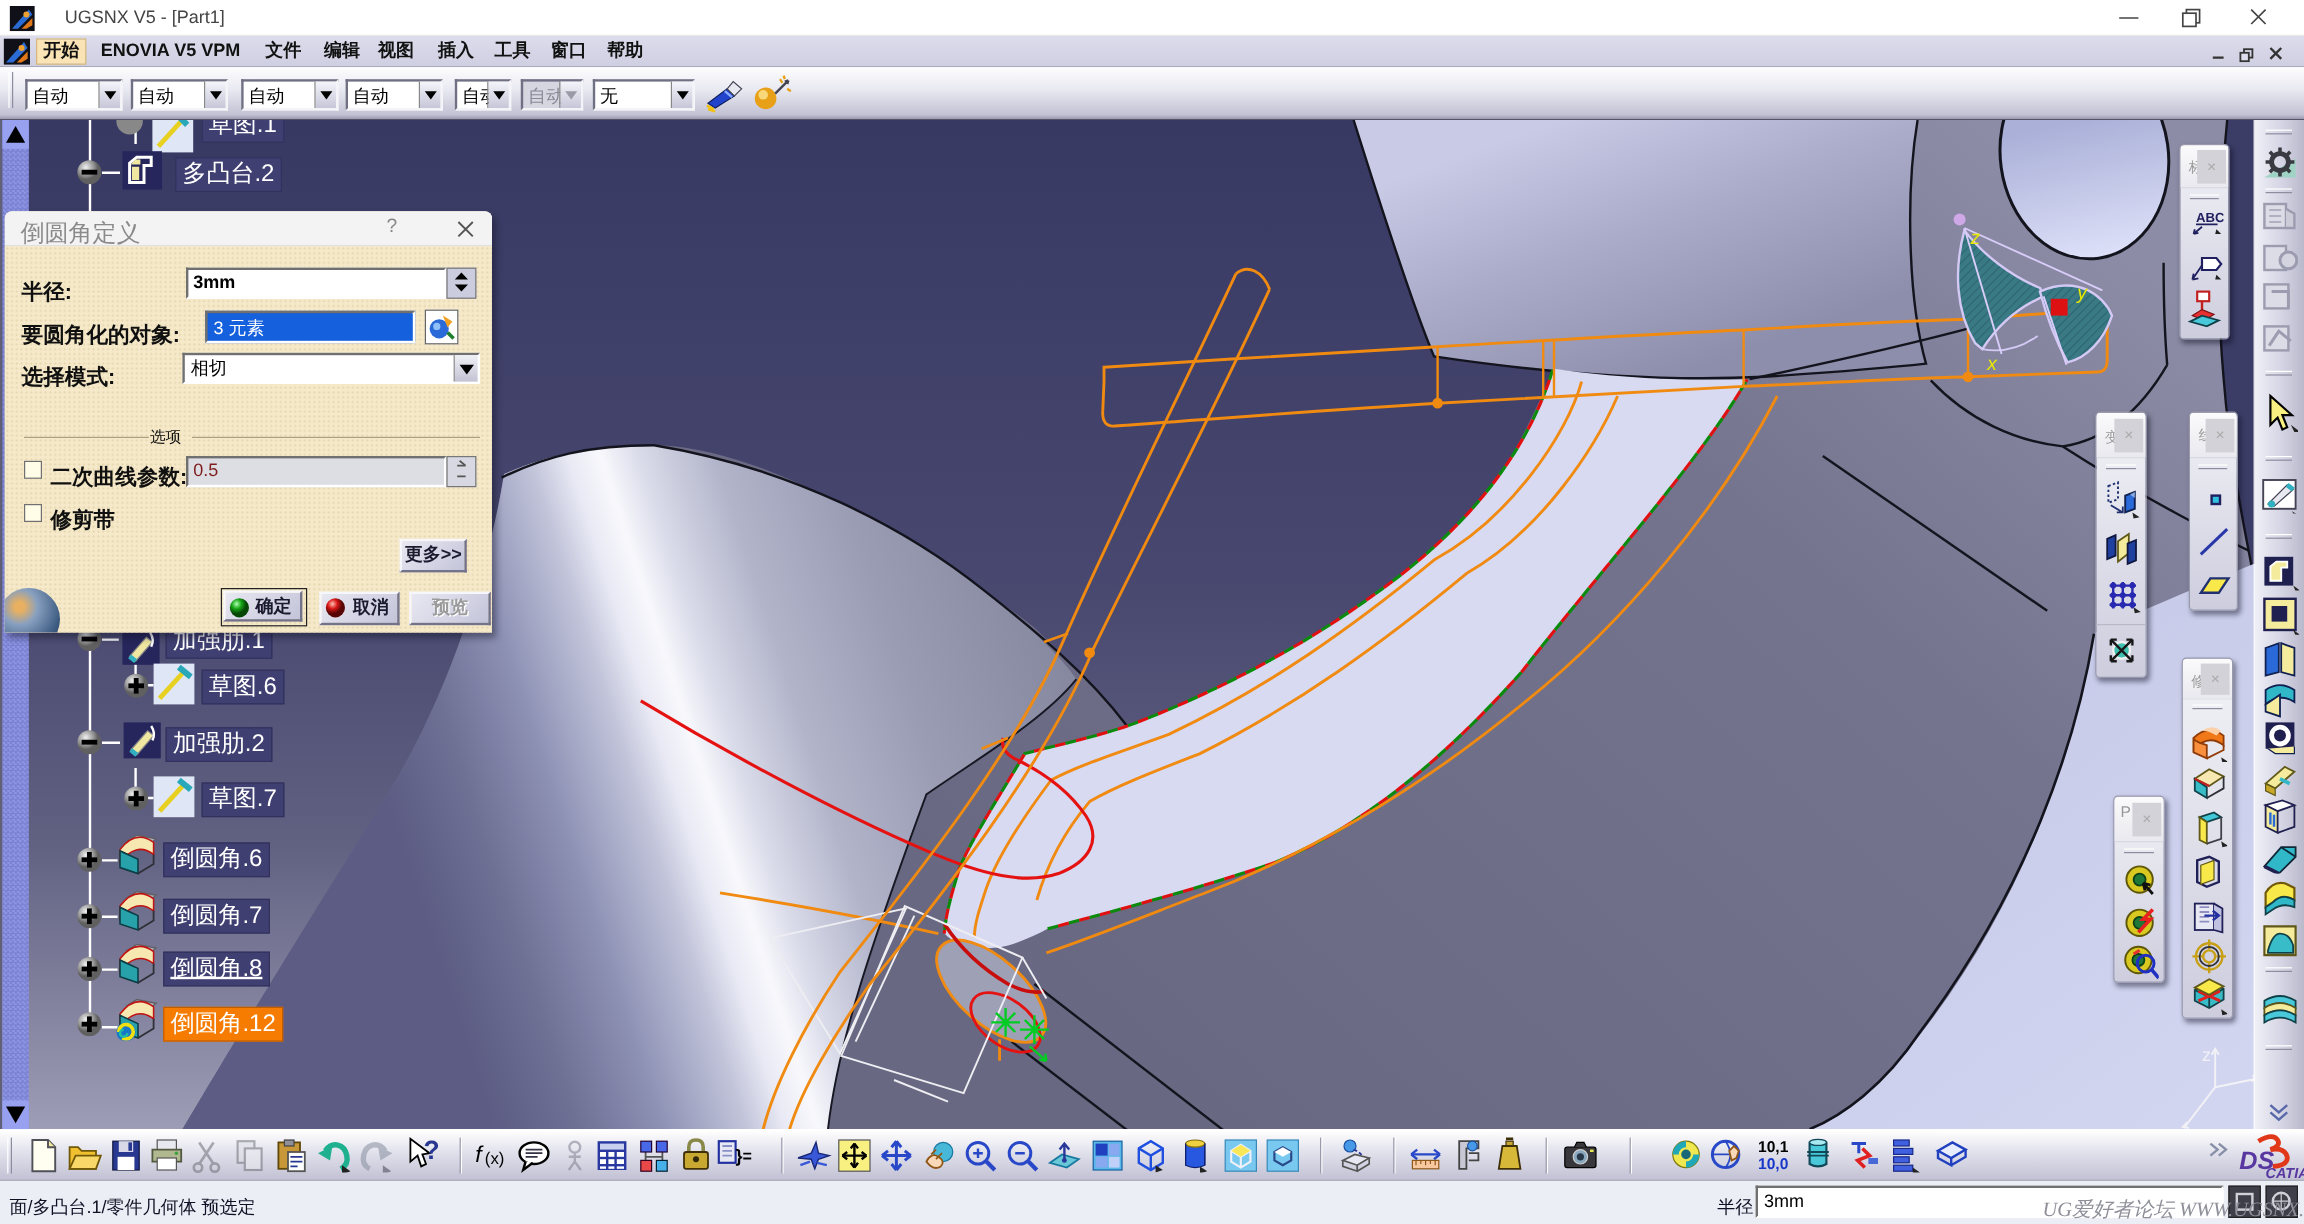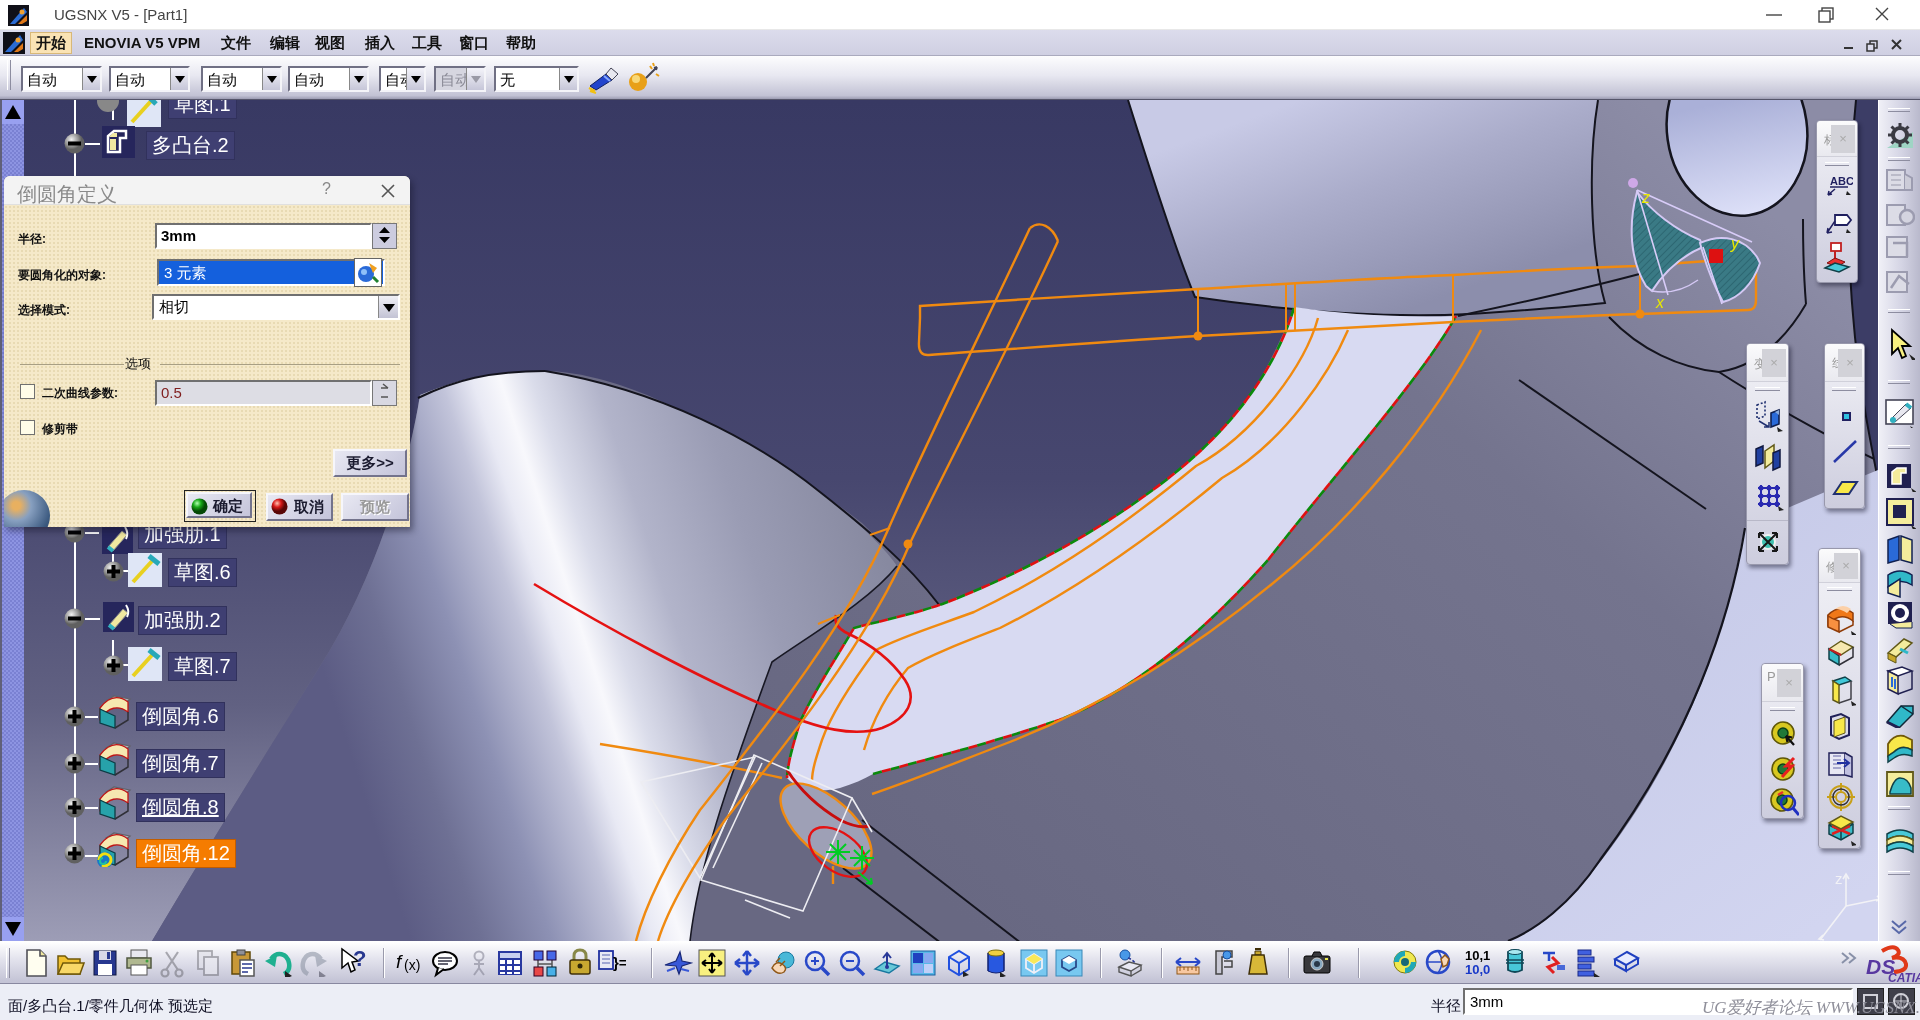--- a/index.html
+++ b/index.html
@@ -27,21 +27,21 @@
 
 #viewport{left:0;top:100px;width:1920px;height:841px;overflow:hidden}
 
 .tnode{position:absolute;width:21px;height:21px}
 .tlabel{position:absolute;font-size:20px;color:#fff;background:#3f3f72;border:1px solid #31315c;padding:1px 5px 2px 5px;white-space:nowrap;line-height:24px}
 .ticon{position:absolute;width:37px;height:36px}
 
 #dlg{left:4px;top:176px;width:406px;height:351px;border-radius:6px 6px 0 0;box-shadow:3px 4px 6px rgba(20,20,40,.45);background:#f5e9c9}
 #dlgtitle{position:absolute;left:0;top:0;width:100%;height:29px;background:#f3f3f3;border-radius:6px 6px 0 0;border-bottom:1px solid #e0e0e0}
 #dlgbody{position:absolute;left:0;top:29px;width:100%;height:322px;overflow:hidden;background:#f5e9c9;background-image:radial-gradient(#e8dab3 0.9px,rgba(0,0,0,0) 0.9px);background-size:4px 4px}
-.dlbl{position:absolute;font-size:12px;font-weight:bold;color:#101010}
+.dlbl{position:absolute;font-size:18px;font-weight:bold;color:#101010}
 .dinput{position:absolute;height:26px;background:#fff;border-top:2px solid #707070;border-left:2px solid #707070;border-bottom:2px solid #fff;border-right:2px solid #fff;font-size:15px;color:#000}
 .spin{position:absolute;width:25px;height:26px;background:#ccccdf;border:1px solid #777;}
 .dbtn{position:absolute;background:linear-gradient(135deg,#e8e8f2,#c4c4da);border-top:2px solid #f6f6fb;border-left:2px solid #f6f6fb;border-bottom:2px solid #73738c;border-right:2px solid #73738c;font-size:15px;font-weight:bold;color:#1a1a2e;text-align:center}
 
 .ftb{position:absolute;background:linear-gradient(#f2f2f7,#cdcdde);border:1px solid #9898ac;border-radius:4px;box-shadow:2px 3px 4px rgba(10,10,30,.45)}
 .ftbtitle{position:absolute;left:0;top:0;width:100%;background:linear-gradient(#fbfbfc,#e9e9ef);border-bottom:1px solid #d0d0da;border-radius:4px 4px 0 0}
 .ftbx{position:absolute;background:#d2d2d8;color:#fff;font-size:13px;text-align:center;line-height:16px}
 .ico{position:absolute}
 
 #btoolbar{left:0;top:941px;width:1920px;height:43px;background:linear-gradient(#ffffff,#e4e4ee 40%,#c4c4d6 95%);border-top:1px solid #fff;border-bottom:1px solid #8888a0}
@@ -453,21 +453,21 @@
   <div class="dinput" style="left:151px;top:18px;width:217px">
         <span style="position:absolute;left:4px;top:2px;font-weight:bold">3mm</span>
       </div>
   <div class="spin" style="left:368px;top:18px">
    <svg width="23" height="22">
           <path d="M11.5 3 L17 9 L6 9 Z" fill="#000"></path>
           <path d="M6 13 L17 13 L11.5 19 Z" fill="#000"></path>
         </svg>
   </div>
   <div class="dlbl" style="left:14px;top:62px">要圆角化的对象:</div>
-  <div class="abs" style="left:153px;top:54px;width:228px;height:27px;background:#1460dd;border-top:2px solid #707070;border-left:2px solid #707070;border-bottom:2px solid #fff;border-right:2px solid #fff">
+  <div class="abs" style="left:167px;top:54px;width:175px;height:27px;background:#1460dd;border-top:2px solid #707070;border-left:2px solid #707070;border-bottom:2px solid #fff;border-right:2px solid #fff">
     <span style="position:absolute;left:5px;top:3px;font-size:15px;color:#fff">3 元素</span>
       </div>
   <div class="abs" style="left:350px;top:53px;width:28px;height:29px;background:#fff;border:1px solid #666">
    <svg width="26" height="27">
           <circle cx="11" cy="15" r="8" fill="#2a6ad8"></circle>
           <circle cx="9" cy="13" r="3" fill="#90c0f8"></circle>
           <path d="M14 4 L22 9 L18 14 Z" fill="#f0a020"></path>
           <path d="M18 18 l5 5" stroke="#208030" stroke-width="3"></path>
         </svg>
   </div>
@@ -488,21 +488,21 @@
         <span style="position:absolute;left:4px;top:2px;color:#7f1d1d">0.5</span>
       </div>
   <div class="spin" style="left:368px;top:175px;background:#d8d8e2">
    <svg width="23" height="22">
           <path d="M8 7 L15 7 M15 7 L10 3" stroke="#555" stroke-width="1.5" fill="none"></path>
           <path d="M8 16 L15 16" stroke="#555" stroke-width="1.5"></path>
         </svg>
   </div>
   <div class="abs" style="left:16px;top:215px;width:15px;height:15px;background:#fffce8;border:1px solid #707070"></div>
   <div class="dlbl" style="left:38px;top:216px">修剪带</div>
-  <div class="dbtn" style="left:329px;top:244px;width:74px;height:28px;line-height:24px">更多&gt;&gt;</div>
+  <div class="dbtn" style="left:329px;top:244px;width:56px;height:28px;line-height:24px">更多&gt;&gt;</div>
   <div class="abs" style="left:180px;top:285px;width:72px;height:32px;border:1.5px solid #222">
    <div class="dbtn" style="left:1px;top:1px;width:66px;height:26px;line-height:23px;padding-left:25px;text-align:left">确定</div>
    <svg class="abs" style="left:6px;top:7px" width="17" height="17">
           <defs>
             <radialGradient id="gb" cx="0.35" cy="0.3">
               <stop offset="0" stop-color="#b0ffb0"></stop>
               <stop offset="0.5" stop-color="#18a818"></stop>
               <stop offset="1" stop-color="#054805"></stop>
             </radialGradient>
           </defs>

